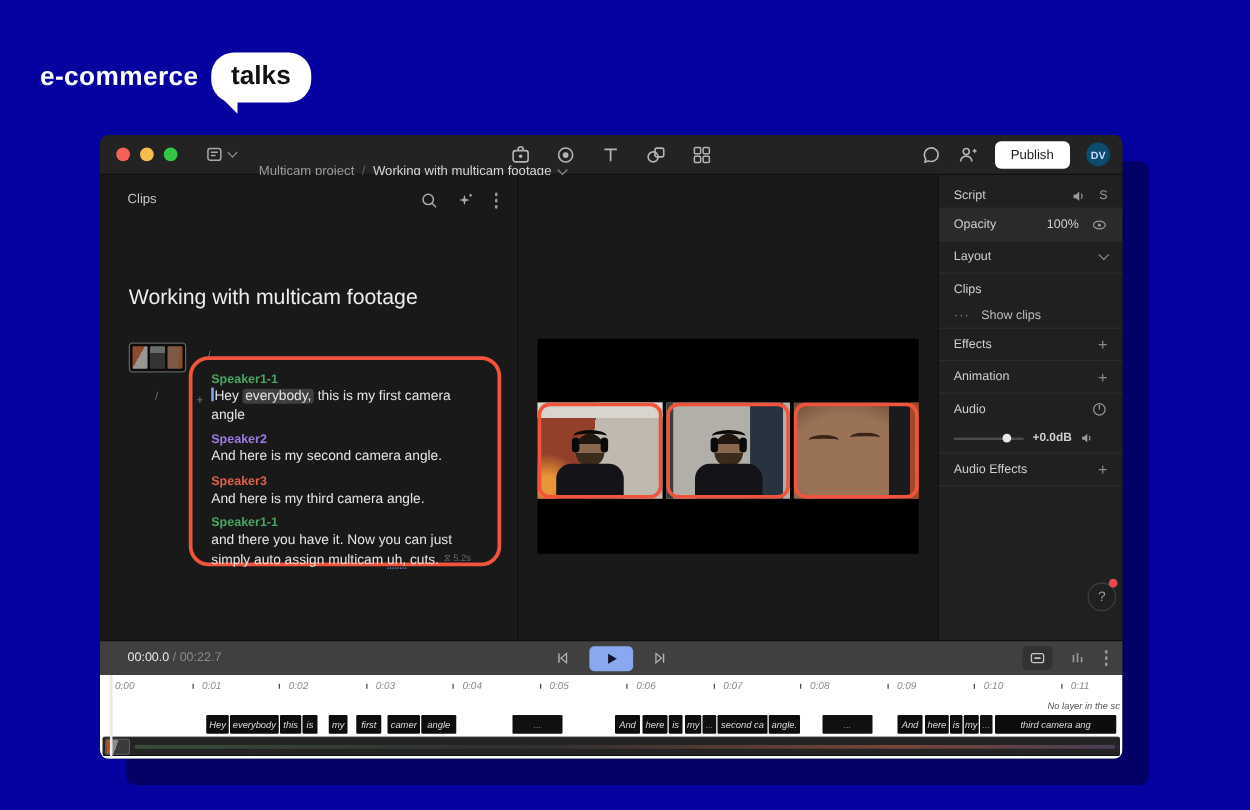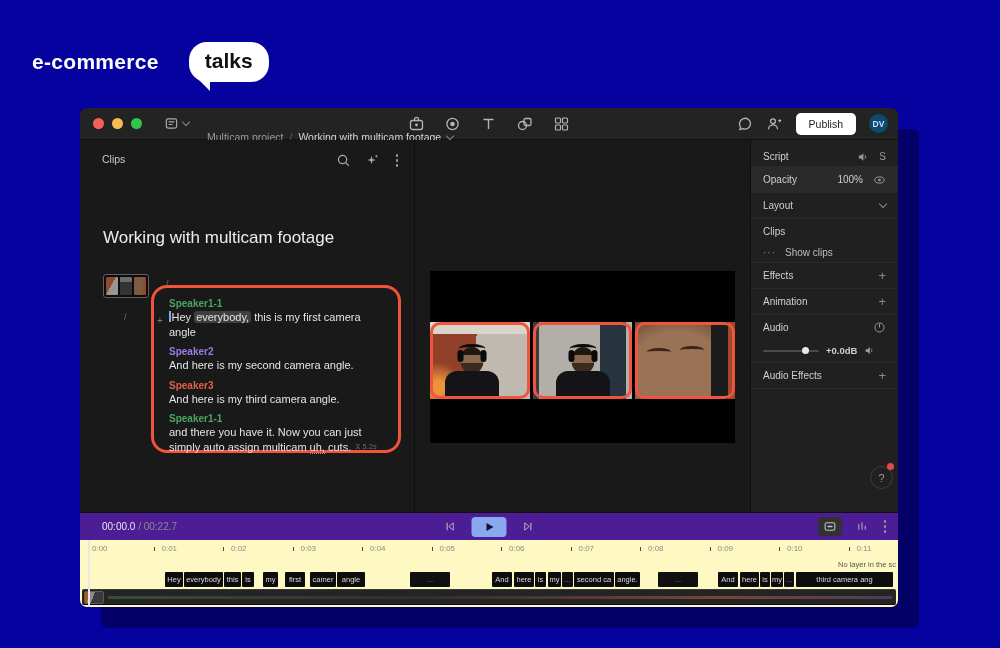--- a/index.html
+++ b/index.html
@@ -1,20 +1,20 @@
 <!DOCTYPE html>
 <html><head>
 <meta charset="utf-8">
 <style>
   * { margin:0; padding:0; box-sizing:border-box; }
   html,body { width:1000px; height:648px; overflow:hidden; }
   body { background:#0602A0; font-family:"Liberation Sans", sans-serif; position:relative; }
 
   
-  .logo { position:absolute; left:32px; top:42px; display:flex; align-items:center; gap:30px; }
+  .logo { position:absolute; left:32px; top:42px; display:flex; align-items:center; gap:10px; }
   .logo-text { color:#fff; font-size:21px; font-weight:700; letter-spacing:.3px; }
   .logo-bubble { position:relative; background:#fff; color:#111; font-size:21px; font-weight:700;
     padding:7px 16px 9px; border-radius:18px; }
   .logo-bubble .tail { position:absolute; left:9px; bottom:-9px; width:0; height:0;
     border-top:12px solid #fff; border-left:12px solid transparent; }
 
   
   .window { position:absolute; left:80px; top:108px; width:818px; height:499px;
     background:#1B1B1B; border-radius:7px; overflow:hidden;
     box-shadow:21px 21px 0 rgba(0,0,45,0.5); color:#ccc; }
@@ -115,34 +115,34 @@
   .showclips .dots { color:#8a8a8a; letter-spacing:1px; font-size:10px; }
   .gain-row { height:24px; gap:7px;font-weight:bold; }
   .slider { position:relative; width:56px; height:2px; background:#4a4a4a; border-radius:1px; }
   .slider .knob { position:absolute; left:70%; top:-2.5px; width:7px; height:7px; border-radius:50%; background:#e8e8e8; }
   .gain-val { font-size:9.5px; color:#cfcfcf; }
   .help-btn { position:absolute; left:119px; top:326px; width:23px; height:23px; border-radius:50%;
     border:1px solid #3e3e3e; color:#9a9a9a; font-size:11px; display:flex; align-items:center; justify-content:center; }
   .help-dot { position:absolute; left:136px; top:323px; width:7px; height:7px; border-radius:50%; background:#E5484D; }
 
   
-  .transport { position:relative; height:28px; background:#4c1d95; border-top:1px solid #101010;
+  .transport { position:relative; height:28px; background:#404040; border-top:1px solid #101010;
     display:flex; align-items:center; }
   .timecode { margin-left:22px; font-size:10px; }
   .tc-cur { color:#E8E8E8; } .tc-sep,.tc-total { color:#8a8a8a; }
   .transport-center { position:absolute; left:50%; transform:translateX(-50%); display:flex; gap:15px; align-items:center; }
   .play-btn { width:35px; height:20px; background:#8AA8F0; border-radius:4px; border:none; cursor:pointer;
     display:flex; align-items:center; justify-content:center; }
   .play-tri { width:0; height:0; border-left:7px solid #10122E; border-top:4.5px solid transparent;
     border-bottom:4.5px solid transparent; margin-left:1px; }
   .transport-right { position:absolute; right:10px; display:flex; gap:13px; align-items:center; }
   .tl-toggle { background:#323232; border-radius:4px; padding:3px 5px; }
 
   
-  .timeline { position:relative; height:67px; background:#fef9c3; overflow:hidden; }
+  .timeline { position:relative; height:67px; background:#ffffff; overflow:hidden;font-style:italic; }
   .ruler { position:absolute; left:0; top:0; right:0; height:18px; }
   .ruler .rl { position:absolute; top:4px; font-size:8px; color:#8a8a8a; }
   .ruler .tick { position:absolute; top:7px; width:1px; height:4px; background:#4a4a4a; }
   .no-layer { position:absolute; right:0; top:20px; width:60px; font-size:7.5px; color:#555;
     white-space:nowrap; overflow:hidden; }
   .words { position:absolute; left:0; top:32px; right:0; height:16px; }
   .wchip { position:absolute; top:0; height:15px; line-height:15px; background:#0D0D0D; color:#DADADA;
     font-size:7.5px; text-align:center; overflow:hidden; white-space:nowrap; border-radius:1px; }
   .wchip.dim { color:#8a8a8a; background:#101010; }
   .track { position:absolute; left:2px; right:2px; top:49px; height:16px; background:#242424;

